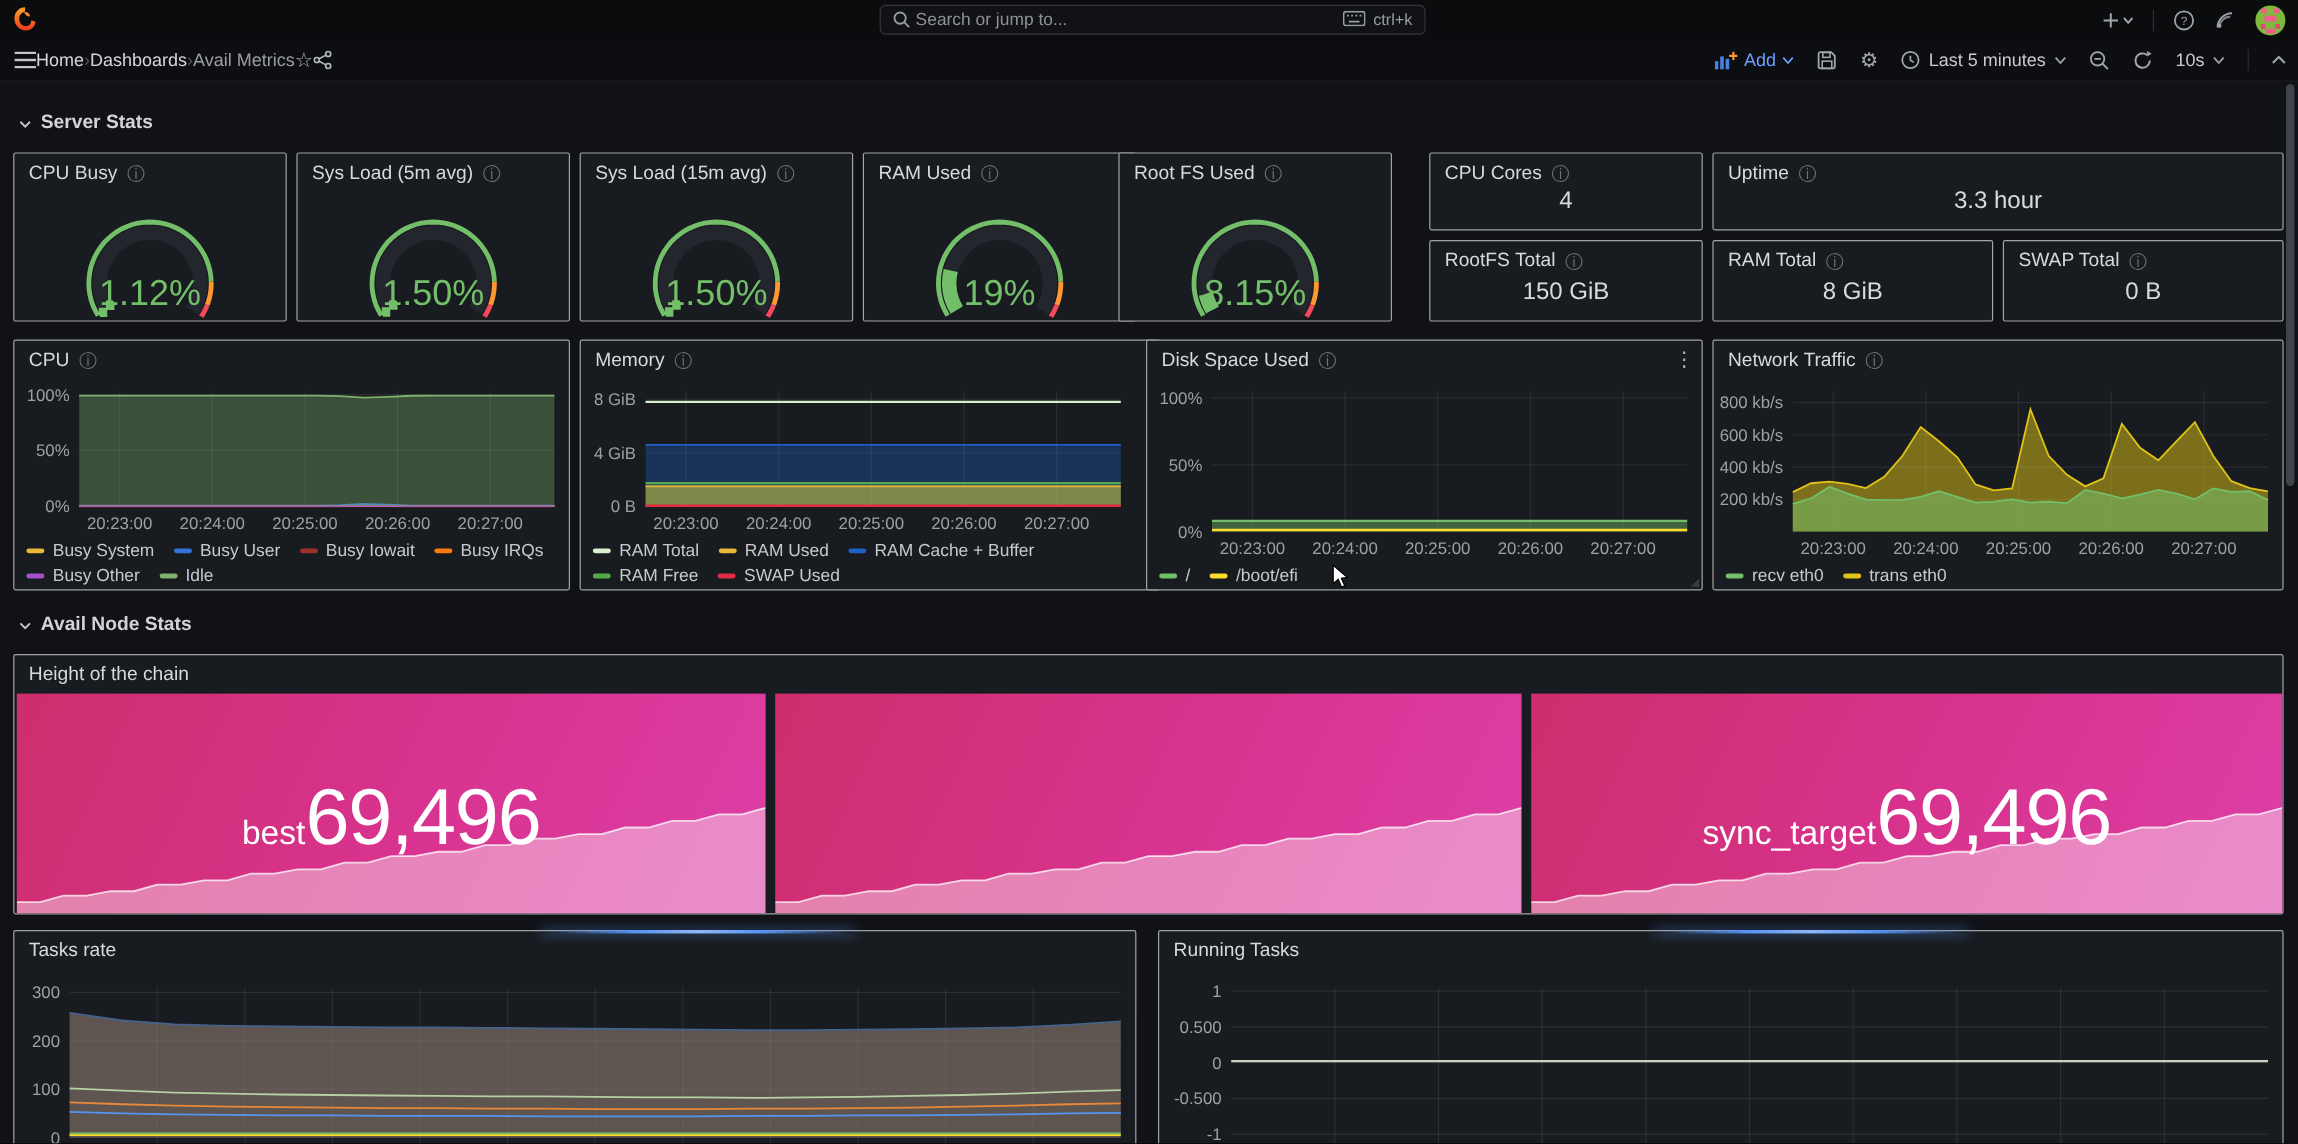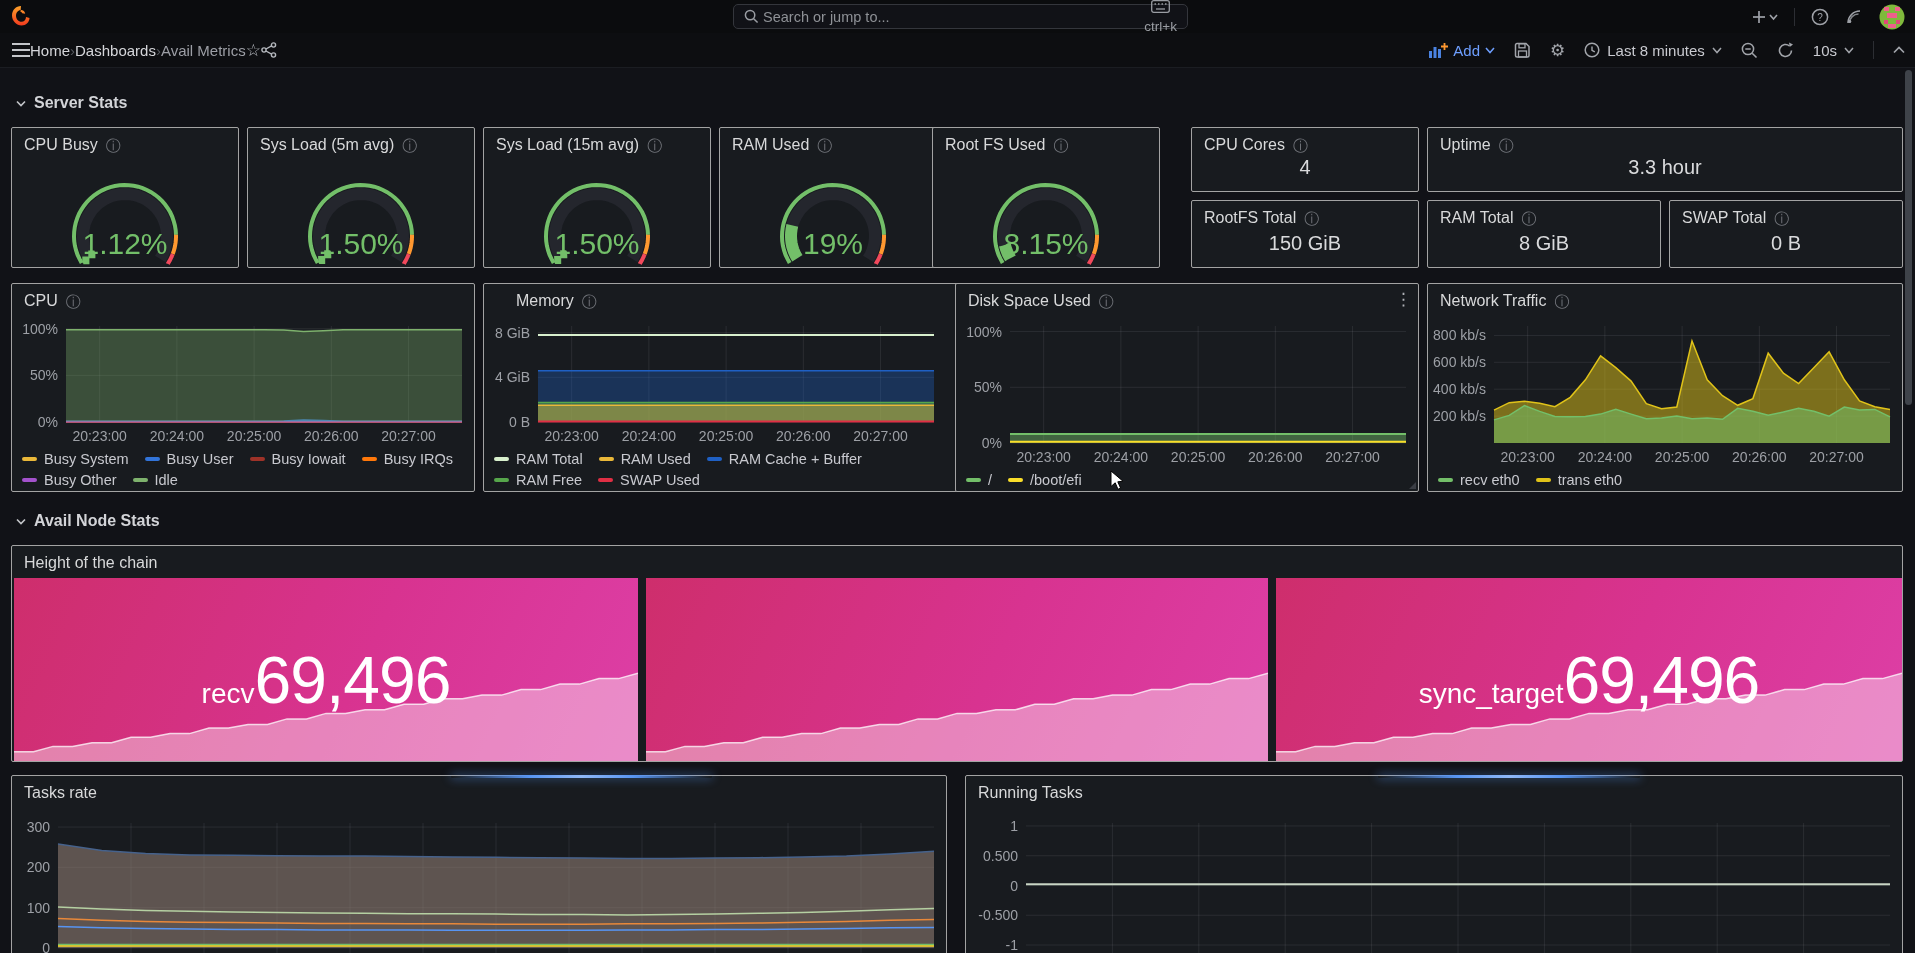--- a/index.html
+++ b/index.html
@@ -5,21 +5,21 @@
   html,body{margin:0;padding:0;background:#000;}
   .screen{position:relative;width:1915px;height:953px;background:#111217;overflow:hidden;
     font-family:"Liberation Sans",sans-serif;color:#d8d9da;}
   
   .topbar{position:absolute;left:0;top:0;width:100%;height:33px;background:#0b0c0e;}
   .toolbar{position:absolute;left:0;top:33px;width:100%;height:34px;background:#0d0e11;border-bottom:1px solid #1b1d22;}
   .ibtn{display:inline-flex;align-items:center;justify-content:center;color:#9fa2a8;cursor:pointer;}
   .searchbox{position:absolute;left:733px;top:4px;width:455px;height:25px;background:#111217;border:1px solid #34363c;
     border-radius:5px;display:flex;align-items:center;padding:0 10px;box-sizing:border-box;gap:4px;}
   .searchbox .ph{color:#8e9196;font-size:14.5px;flex:1;}
-  .kbd{display:flex;align-items:center;gap:6px;color:#9a9da3;font-size:13.5px;flex-direction:column;}
+  .kbd{display:flex;align-items:flex-start;gap:6px;color:#9a9da3;font-size:13.5px;}
   .topright{position:absolute;right:10px;top:0;height:33px;display:flex;align-items:center;gap:16px;}
   .vdiv{width:1px;height:18px;background:#2c2e33;}
   .crumbbar{position:absolute;left:12px;top:0;height:34px;display:flex;align-items:center;}
   .crumb{font-size:15px;color:#d5d6da;cursor:pointer;}
   .crumb.dim{color:#9d9fa6;}
   .csep{color:#53565d;font-size:15px;}
   .star{color:#b6b9bf;font-size:17px;line-height:1;}
   .toolright{position:absolute;right:10px;top:0;height:34px;display:flex;align-items:center;gap:19px;}
   .addbtn{display:flex;align-items:center;gap:5px;color:#6e9fff;font-size:15px;font-weight:500;cursor:pointer;}
   .trtext{display:flex;align-items:center;gap:7px;color:#c9cad0;font-size:15px;cursor:pointer;}
@@ -173,21 +173,21 @@
           <rect x="5" y="1.8" width="6" height="4" fill="none" stroke="#a2a5ab" stroke-width="1.3"></rect>
           <rect x="4.5" y="9" width="8" height="6" fill="none" stroke="#a2a5ab" stroke-width="1.3"></rect>
         </svg>
       </span>
       <span class="ibtn gear">⚙</span>
       <span class="trtext">
         <svg width="16" height="16" viewBox="0 0 16 16">
           <circle cx="8" cy="8" r="6.8" fill="none" stroke="#a2a5ab" stroke-width="1.5"></circle>
           <path d="M8 4.5 v3.8 l2.8 1.6" fill="none" stroke="#a2a5ab" stroke-width="1.4"></path>
         </svg>
-        <span>Last 8 minutes</span>
+        <span>Last 5 minutes</span>
         <svg width="10" height="7" viewBox="0 0 10 7">
           <polyline points="1,1 5,5.5 9,1" fill="none" stroke="#a2a5ab" stroke-width="1.5"></polyline>
         </svg>
       </span>
       <span class="ibtn">
         <svg width="17" height="17" viewBox="0 0 17 17">
           <circle cx="7" cy="7" r="5.6" fill="none" stroke="#a2a5ab" stroke-width="1.5"></circle>
           <line x1="11.2" y1="11.2" x2="15.5" y2="15.5" stroke="#a2a5ab" stroke-width="1.6"></line>
           <line x1="4.3" y1="7" x2="9.7" y2="7" stroke="#a2a5ab" stroke-width="1.5"></line>
         </svg>
@@ -359,21 +359,21 @@
         </svg></div>
     <div class="legend" style="top:164px;">
         <span class="litem"><i style="background:#eab839"></i>Busy System</span>
         <span class="litem"><i style="background:#3274d9"></i>Busy User</span>
         <span class="litem"><i style="background:#9e3228"></i>Busy Iowait</span>
         <span class="litem"><i style="background:#ff780a"></i>Busy IRQs</span>
         <span class="litem"><i style="background:#a352cc"></i>Busy Other</span>
         <span class="litem"><i style="background:#7eb26d"></i>Idle</span>
       </div>
   </div>
-  <div class="panel" style="left:483px;top:283px;width:484px;height:209px;padding-left:20px;">
+  <div class="panel" style="left:483px;top:283px;width:484px;height:209px;">
     <div class="ptitle">
         <span>Memory</span>
         <span class="info">ⓘ</span>
       </div>
     <div class="chart" style="height:134px;"><svg width="462" height="134">
           <line x1="54" x2="450" y1="108" y2="108" stroke="rgba(204,204,220,0.10)"></line>
           <text x="46" y="113" text-anchor="end" class="tick">0 B</text>
           <line x1="54" x2="450" y1="63.34883720930233" y2="63.34883720930233" stroke="rgba(204,204,220,0.10)"></line>
           <text x="46" y="68.34883720930233" text-anchor="end" class="tick">4 GiB</text>
           <line x1="54" x2="450" y1="18.697674418604652" y2="18.697674418604652" stroke="rgba(204,204,220,0.10)"></line>
@@ -483,21 +483,21 @@
   <div class="panel" style="left:11px;top:545px;width:1892px;height:217px;">
     <div class="ptitle">
         <span>Height of the chain</span>
       </div>
     <div class="pinkcell" style="left:2px;top:32px;width:624px;height:183px;">
       <div class="spark"><svg width="624" height="183">
     <polygon points="0.0,173.8 19.5,173.8 39.0,168.4 58.5,168.4 78.0,164.7 97.5,164.7 117.0,159.2 136.5,159.2 156.0,155.6 175.5,155.6 195.0,150.1 214.5,150.1 234.0,146.4 253.5,146.4 273.0,140.9 292.5,140.9 312.0,135.4 331.5,135.4 351.0,131.8 370.5,131.8 390.0,126.3 409.5,126.3 429.0,120.8 448.5,120.8 468.0,117.1 487.5,117.1 507.0,111.6 526.5,111.6 546.0,106.1 565.5,106.1 585.0,100.6 604.5,100.6 624.0,95.2 624,183 0,183" fill="rgba(255,255,255,0.40)"></polygon>
     <polyline points="0.0,173.8 19.5,173.8 39.0,168.4 58.5,168.4 78.0,164.7 97.5,164.7 117.0,159.2 136.5,159.2 156.0,155.6 175.5,155.6 195.0,150.1 214.5,150.1 234.0,146.4 253.5,146.4 273.0,140.9 292.5,140.9 312.0,135.4 331.5,135.4 351.0,131.8 370.5,131.8 390.0,126.3 409.5,126.3 429.0,120.8 448.5,120.8 468.0,117.1 487.5,117.1 507.0,111.6 526.5,111.6 546.0,106.1 565.5,106.1 585.0,100.6 604.5,100.6 624.0,95.2" fill="none" stroke="rgba(255,255,255,0.75)" stroke-width="1.5"></polyline>
           </svg></div>
       <div class="pinkrow">
-        <span class="pinklabel">recv</span>
+        <span class="pinklabel">best</span>
           <span class="pinkvalue">69,496</span>
       </div>
     </div>
     <div class="pinkcell" style="left:634px;top:32px;width:622px;height:183px;">
       <div class="spark"><svg width="622" height="183">
     <polygon points="0.0,173.8 19.4,173.8 38.9,168.4 58.3,168.4 77.8,164.7 97.2,164.7 116.6,159.2 136.1,159.2 155.5,155.6 174.9,155.6 194.4,150.1 213.8,150.1 233.3,146.4 252.7,146.4 272.1,140.9 291.6,140.9 311.0,135.4 330.4,135.4 349.9,131.8 369.3,131.8 388.8,126.3 408.2,126.3 427.6,120.8 447.1,120.8 466.5,117.1 485.9,117.1 505.4,111.6 524.8,111.6 544.3,106.1 563.7,106.1 583.1,100.6 602.6,100.6 622.0,95.2 622,183 0,183" fill="rgba(255,255,255,0.40)"></polygon>
     <polyline points="0.0,173.8 19.4,173.8 38.9,168.4 58.3,168.4 77.8,164.7 97.2,164.7 116.6,159.2 136.1,159.2 155.5,155.6 174.9,155.6 194.4,150.1 213.8,150.1 233.3,146.4 252.7,146.4 272.1,140.9 291.6,140.9 311.0,135.4 330.4,135.4 349.9,131.8 369.3,131.8 388.8,126.3 408.2,126.3 427.6,120.8 447.1,120.8 466.5,117.1 485.9,117.1 505.4,111.6 524.8,111.6 544.3,106.1 563.7,106.1 583.1,100.6 602.6,100.6 622.0,95.2" fill="none" stroke="rgba(255,255,255,0.75)" stroke-width="1.5"></polyline>
           </svg></div>
     </div>
     <div class="pinkcell" style="left:1264px;top:32px;width:626px;height:183px;">

